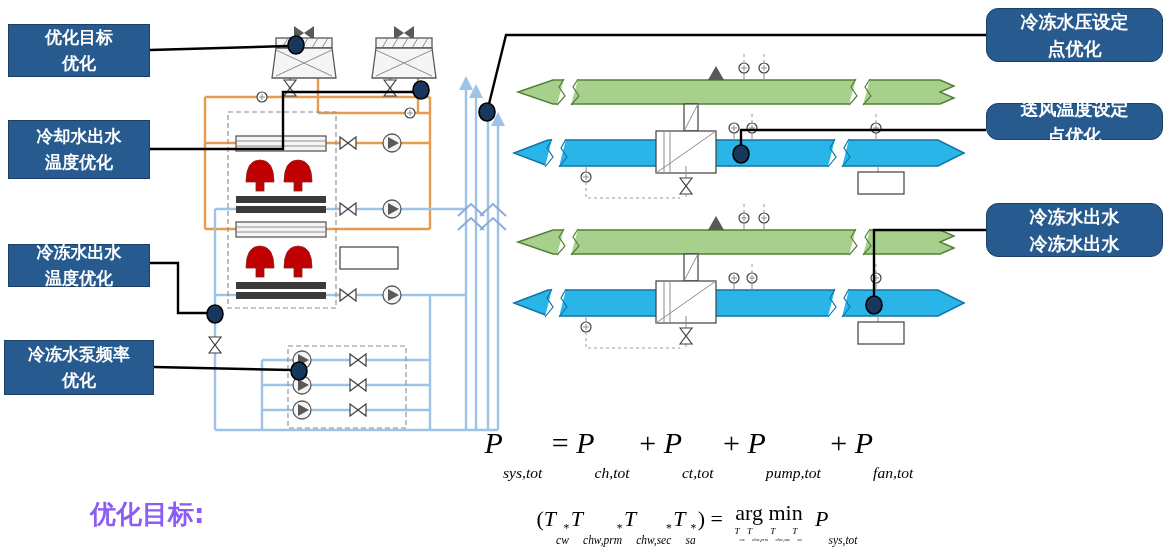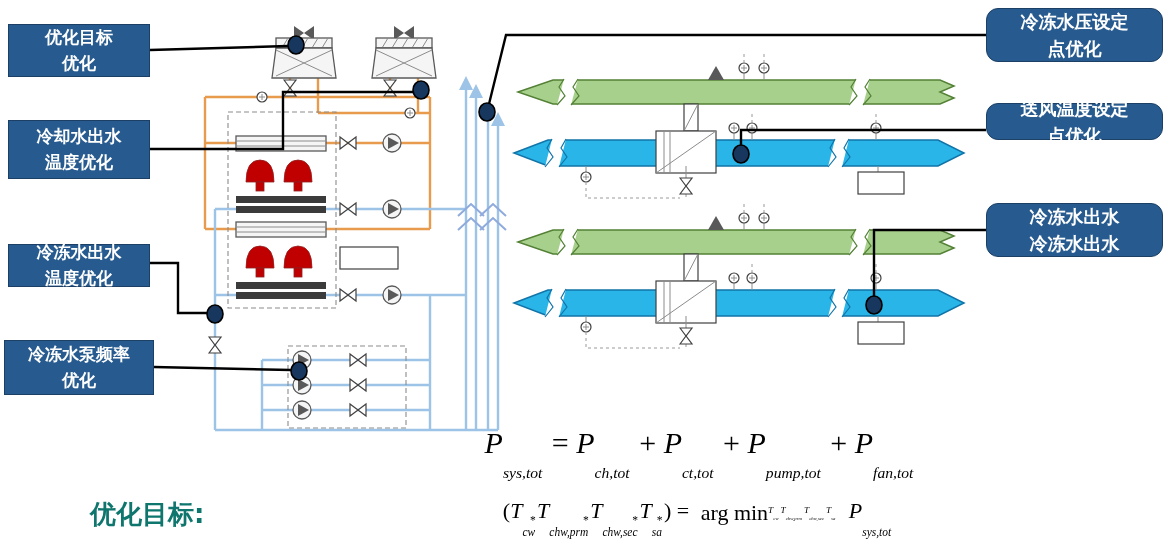--- a/index.html
+++ b/index.html
@@ -46,27 +46,27 @@
     font-family:"Liberation Serif","DejaVu Serif",serif;
   }
   .m-var { font-style:italic; }
   .m-op  { font-style:normal; }
   .m-ss  {
     display:inline-flex; flex-direction:column; align-items:flex-end;
     font-size:0.52em; line-height:1.05; vertical-align:-0.55em;
     font-style:italic; margin-right:2px;
   }
   .m-sup,.m-sub { display:block; }
-  .m-stack { display:inline-flex; flex-direction:row; align-items:center; vertical-align:middle; margin:12px 6px; }
+  .m-stack { display:inline-flex; flex-direction:column; align-items:center; vertical-align:middle; margin:12px 6px; }
   .m-main  { font-style:normal; }
   .m-under { font-size:0.42em; line-height:1.25; font-style:italic; }
   .m-under .m-ss { vertical-align:-0.4em; }
 
   .objective {
-    position:absolute; font-weight:bold; font-size:26px; color:#0f766e;
+    position:absolute; font-weight:bold; font-size:26px; color:#8b5cf6;
     font-family:"DejaVu Sans","Liberation Sans",sans-serif;
   }
 </style>
 </head>
 <body>
 
 <div id="stage">
 
   <svg id="diagram" width="1169" height="556" viewBox="0 0 1169 556">
 

